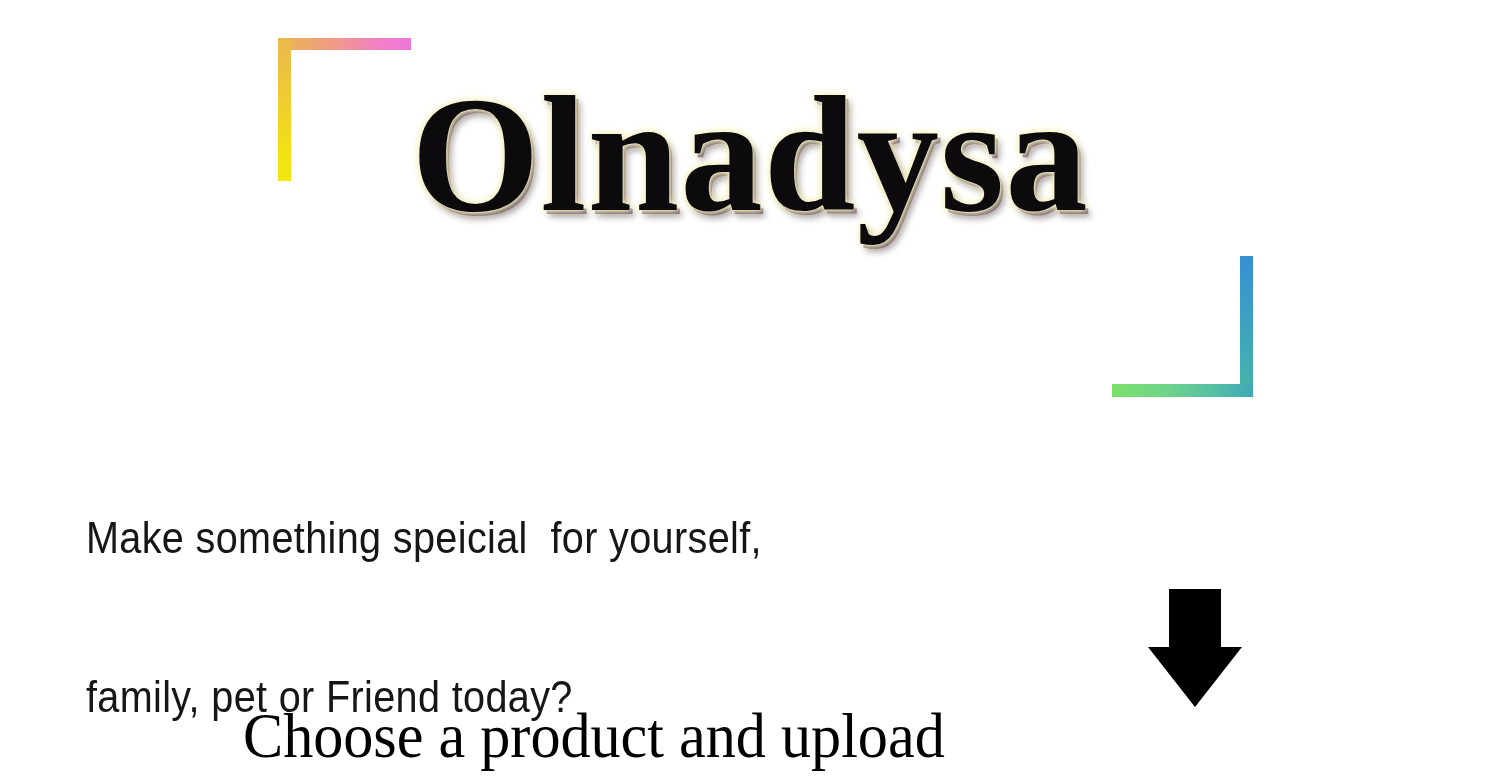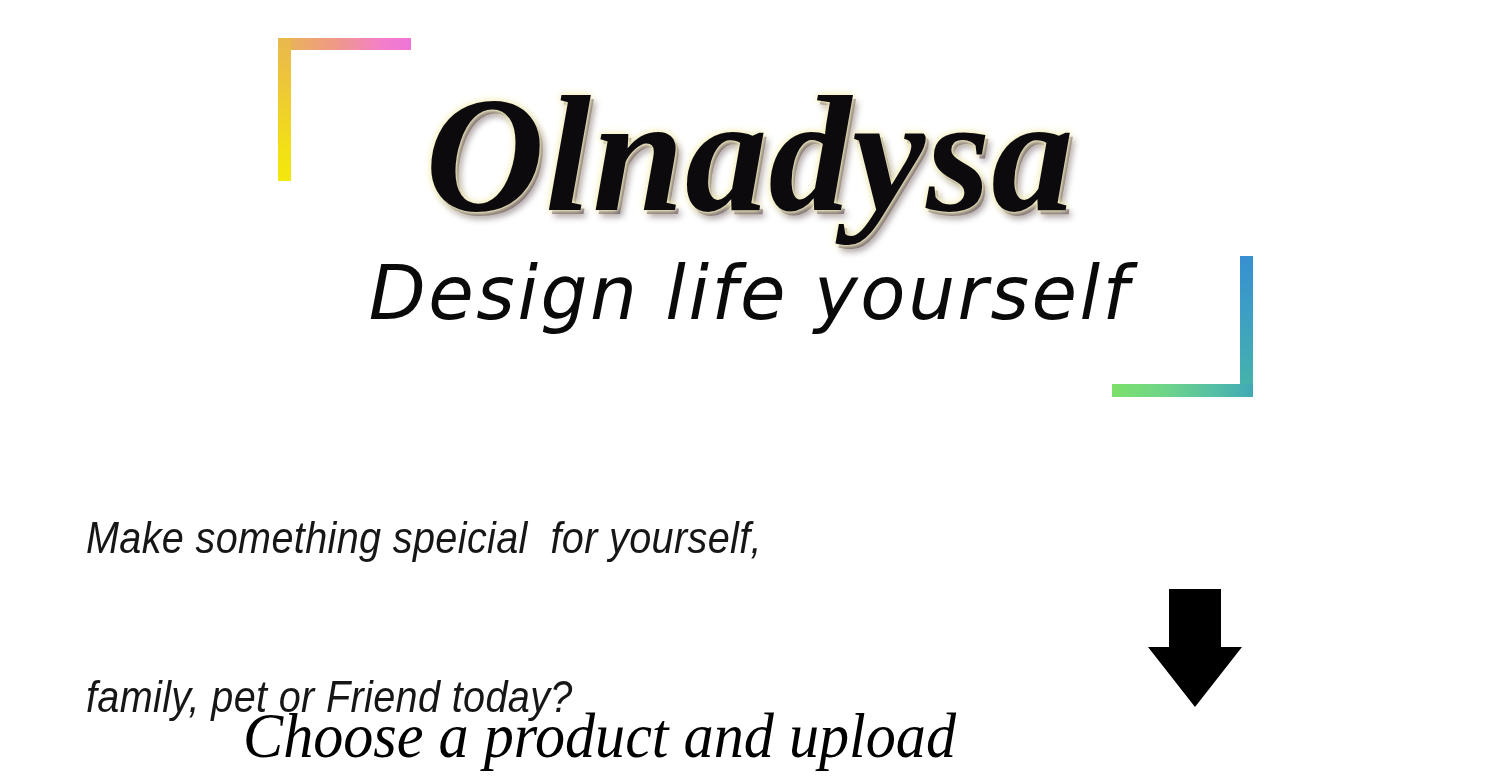--- a/index.html
+++ b/index.html
@@ -11,21 +11,20 @@
     font-family: "Liberation Sans", sans-serif;
     -webkit-font-smoothing: antialiased;
   }
 
   #banner {
     position: relative;
     width: 1500px;
     height: 780px;
     background: #ffffff;
     overflow: hidden;
-    font-style: italic;
   }
 
   
   .bracket-seg {
     position: absolute;
   }
 
   
   #tl-h {
     left: 278px;
@@ -155,21 +154,20 @@
 
 <div id="banner">
 
   <div>
     <div class="bracket-seg" id="tl-h"></div>
     <div class="bracket-seg" id="tl-v"></div>
   </div>
 
   <div id="brand-title">Olnadysa</div>
 
-  <div id="brand-tagline">Design life yourself</div>
 
   <div>
     <div class="bracket-seg" id="br-v"></div>
     <div class="bracket-seg" id="br-h"></div>
   </div>
 
   <div id="body-copy">
     <span class="copy-line">Make something speicial  for yourself,</span>
     <span class="copy-line">family, pet or Friend today?</span>
   </div>

